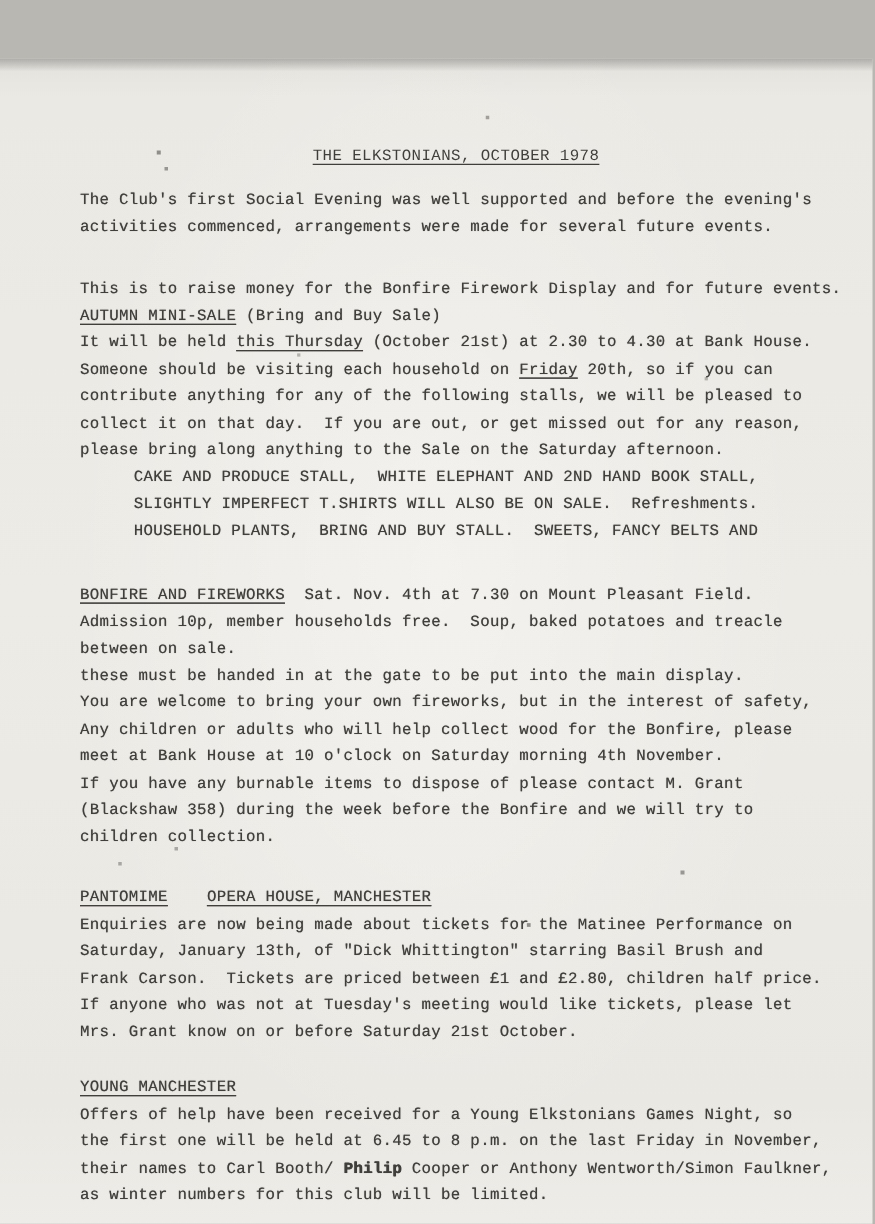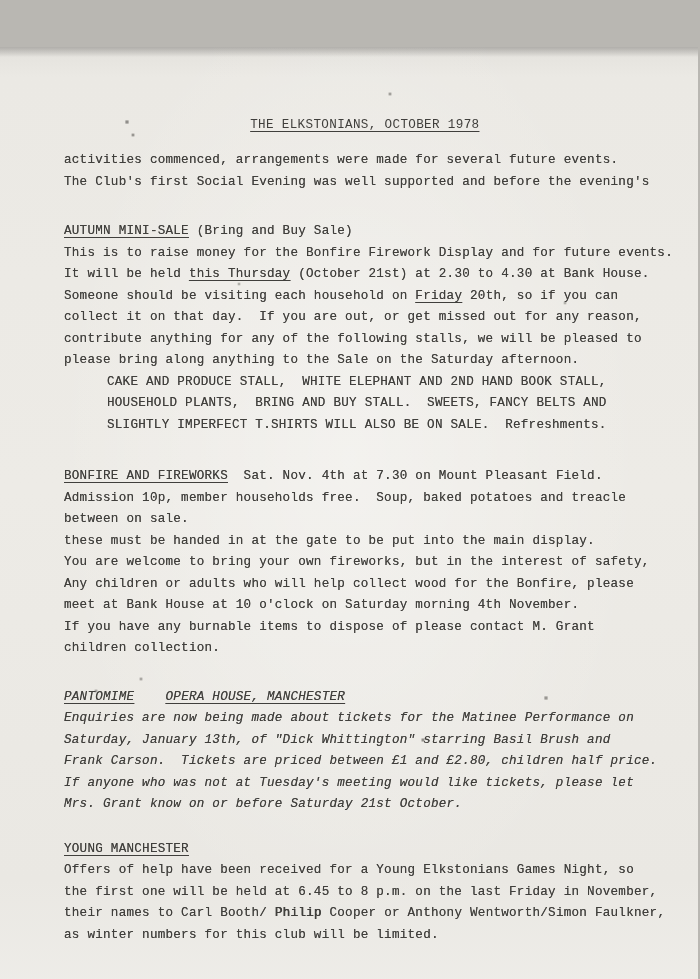--- a/index.html
+++ b/index.html
@@ -31,26 +31,26 @@
     top: 79px; left: 64px; right: 20px;
   }
   .line {
     white-space: pre;
     font-size: 12.6px;
     line-height: 21.5px;
     letter-spacing: 0.25px;
     text-shadow: 0 0 0.6px rgba(64,63,60,0.75);
   }
   .u { text-decoration: underline; text-decoration-thickness: 1.2px; text-underline-offset: 3px; text-decoration-skip-ink: none; }
-  .b { font-weight: normal; text-shadow: 0.4px 0 0 currentColor, 0 0 0.6px rgba(64,63,60,0.75); }
+  .b { font-weight: bold; text-shadow: 0.4px 0 0 currentColor, 0 0 0.6px rgba(64,63,60,0.75); }
   .intro   { margin-top: 24px; }
   .section { margin-top: 30px; }
   .indent  { margin-top: 0; padding-left: 43px; }
   [data-name="section-autumn-mini-sale"]  { margin-top: 28px; }
-  [data-name="section-pantomime"]         { margin-top: 27px; font-style: italic; }
+  [data-name="section-pantomime"]         { margin-top: 27px; }
   [data-name="section-young-elkstonians"] { margin-top: 23px; }
 
   
   .edge-top {
     position: absolute; top: 0; left: 0; right: 0; height: 10px;
     background: linear-gradient(180deg, rgba(110,108,104,0.35), rgba(110,108,104,0));
     pointer-events: none;
   }
   .edge-bottom-streak {
     position: absolute; top: 966px; left: 0; width: 455px; height: 6px;
@@ -86,46 +86,47 @@
 </style>
 </head>
 <body>
 
 <div class="paper" data-name="document-page" style="--ink: #403f3c;">
   <div class="title-row" data-name="page-title">
     <span class="u" data-name="page-title-text">THE ELKSTONIANS, OCTOBER 1978</span>
   </div>
   <div class="doc-body" id="doc-body" data-name="document-body">
       <div class="intro" data-name="intro-paragraph">
+        <div class="line" data-name="text-line"><span data-name="text-segment">The Club's first Social Evening was well supported and before the evening's</span></div>
         <div class="line" data-name="text-line"><span data-name="text-segment">activities commenced, arrangements were made for several future events.</span></div>
-        <div class="line" data-name="text-line"><span data-name="text-segment">The Club's first Social Evening was well supported and before the evening's</span></div>
       </div>
       <div class="section" data-name="section-autumn-mini-sale">
+        <div class="line" data-name="text-line"><span data-name="text-segment">This is to raise money for the Bonfire Firework Display and for future events.</span></div>
         <div class="line" data-name="text-line"><span data-name="underlined-text" class="u">AUTUMN MINI-SALE</span><span data-name="text-segment"> (Bring and Buy Sale)</span></div>
-        <div class="line" data-name="text-line"><span data-name="text-segment">This is to raise money for the Bonfire Firework Display and for future events.</span></div>
         <div class="line" data-name="text-line"><span data-name="text-segment">It will be held </span><span data-name="underlined-text" class="u">this Thursday</span><span data-name="text-segment"> (October 21st) at 2.30 to 4.30 at Bank House.</span></div>
         <div class="line" data-name="text-line"><span data-name="text-segment">Someone should be visiting each household on </span><span data-name="underlined-text" class="u">Friday</span><span data-name="text-segment"> 20th, so if you can</span></div>
+        <div class="line" data-name="text-line"><span data-name="text-segment">contribute anything for any of the following stalls, we will be pleased to</span></div>
         <div class="line" data-name="text-line"><span data-name="text-segment">collect it on that day.  If you are out, or get missed out for any reason,</span></div>
-        <div class="line" data-name="text-line"><span data-name="text-segment">contribute anything for any of the following stalls, we will be pleased to</span></div>
         <div class="line" data-name="text-line"><span data-name="text-segment">please bring along anything to the Sale on the Saturday afternoon.</span></div>
       </div>
       <div class="indent" data-name="stall-list">
         <div class="line" data-name="text-line"><span data-name="text-segment">CAKE AND PRODUCE STALL,  WHITE ELEPHANT AND 2ND HAND BOOK STALL,</span></div>
+        <div class="line" data-name="text-line"><span data-name="text-segment">SLIGHTLY IMPERFECT T.SHIRTS WILL ALSO BE ON SALE.  Refreshments.</span></div>
         <div class="line" data-name="text-line"><span data-name="text-segment">HOUSEHOLD PLANTS,  BRING AND BUY STALL.  SWEETS, FANCY BELTS AND</span></div>
-        <div class="line" data-name="text-line"><span data-name="text-segment">SLIGHTLY IMPERFECT T.SHIRTS WILL ALSO BE ON SALE.  Refreshments.</span></div>
       </div>
       <div class="section" data-name="section-bonfire-and-fireworks">
         <div class="line" data-name="text-line"><span data-name="underlined-text" class="u">BONFIRE AND FIREWORKS</span><span data-name="text-segment">  Sat. Nov. 4th at 7.30 on Mount Pleasant Field.</span></div>
         <div class="line" data-name="text-line"><span data-name="text-segment">Admission 10p, member households free.  Soup, baked potatoes and treacle</span></div>
         <div class="line" data-name="text-line"><span data-name="text-segment">between on sale.</span></div>
         <div class="line" data-name="text-line"><span data-name="text-segment">these must be handed in at the gate to be put into the main display.</span></div>
         <div class="line" data-name="text-line"><span data-name="text-segment">You are welcome to bring your own fireworks, but in the interest of safety,</span></div>
         <div class="line" data-name="text-line"><span data-name="text-segment">Any children or adults who will help collect wood for the Bonfire, please</span></div>
         <div class="line" data-name="text-line"><span data-name="text-segment">meet at Bank House at 10 o'clock on Saturday morning 4th November.</span></div>
         <div class="line" data-name="text-line"><span data-name="text-segment">If you have any burnable items to dispose of please contact M. Grant</span></div>
+        <div class="line" data-name="text-line"><span data-name="text-segment">(Blackshaw 358) during the week before the Bonfire and we will try to</span></div>
         <div class="line" data-name="text-line"><span data-name="text-segment">children collection.</span></div>
       </div>
       <div class="section" data-name="section-pantomime">
         <div class="line" data-name="text-line"><span data-name="underlined-text" class="u">PANTOMIME</span><span data-name="text-segment">    </span><span data-name="underlined-text" class="u">OPERA HOUSE, MANCHESTER</span></div>
         <div class="line" data-name="text-line"><span data-name="text-segment">Enquiries are now being made about tickets for the Matinee Performance on</span></div>
         <div class="line" data-name="text-line"><span data-name="text-segment">Saturday, January 13th, of "Dick Whittington" starring Basil Brush and</span></div>
         <div class="line" data-name="text-line"><span data-name="text-segment">Frank Carson.  Tickets are priced between £1 and £2.80, children half price.</span></div>
         <div class="line" data-name="text-line"><span data-name="text-segment">If anyone who was not at Tuesday's meeting would like tickets, please let</span></div>
         <div class="line" data-name="text-line"><span data-name="text-segment">Mrs. Grant know on or before Saturday 21st October.</span></div>
       </div>

